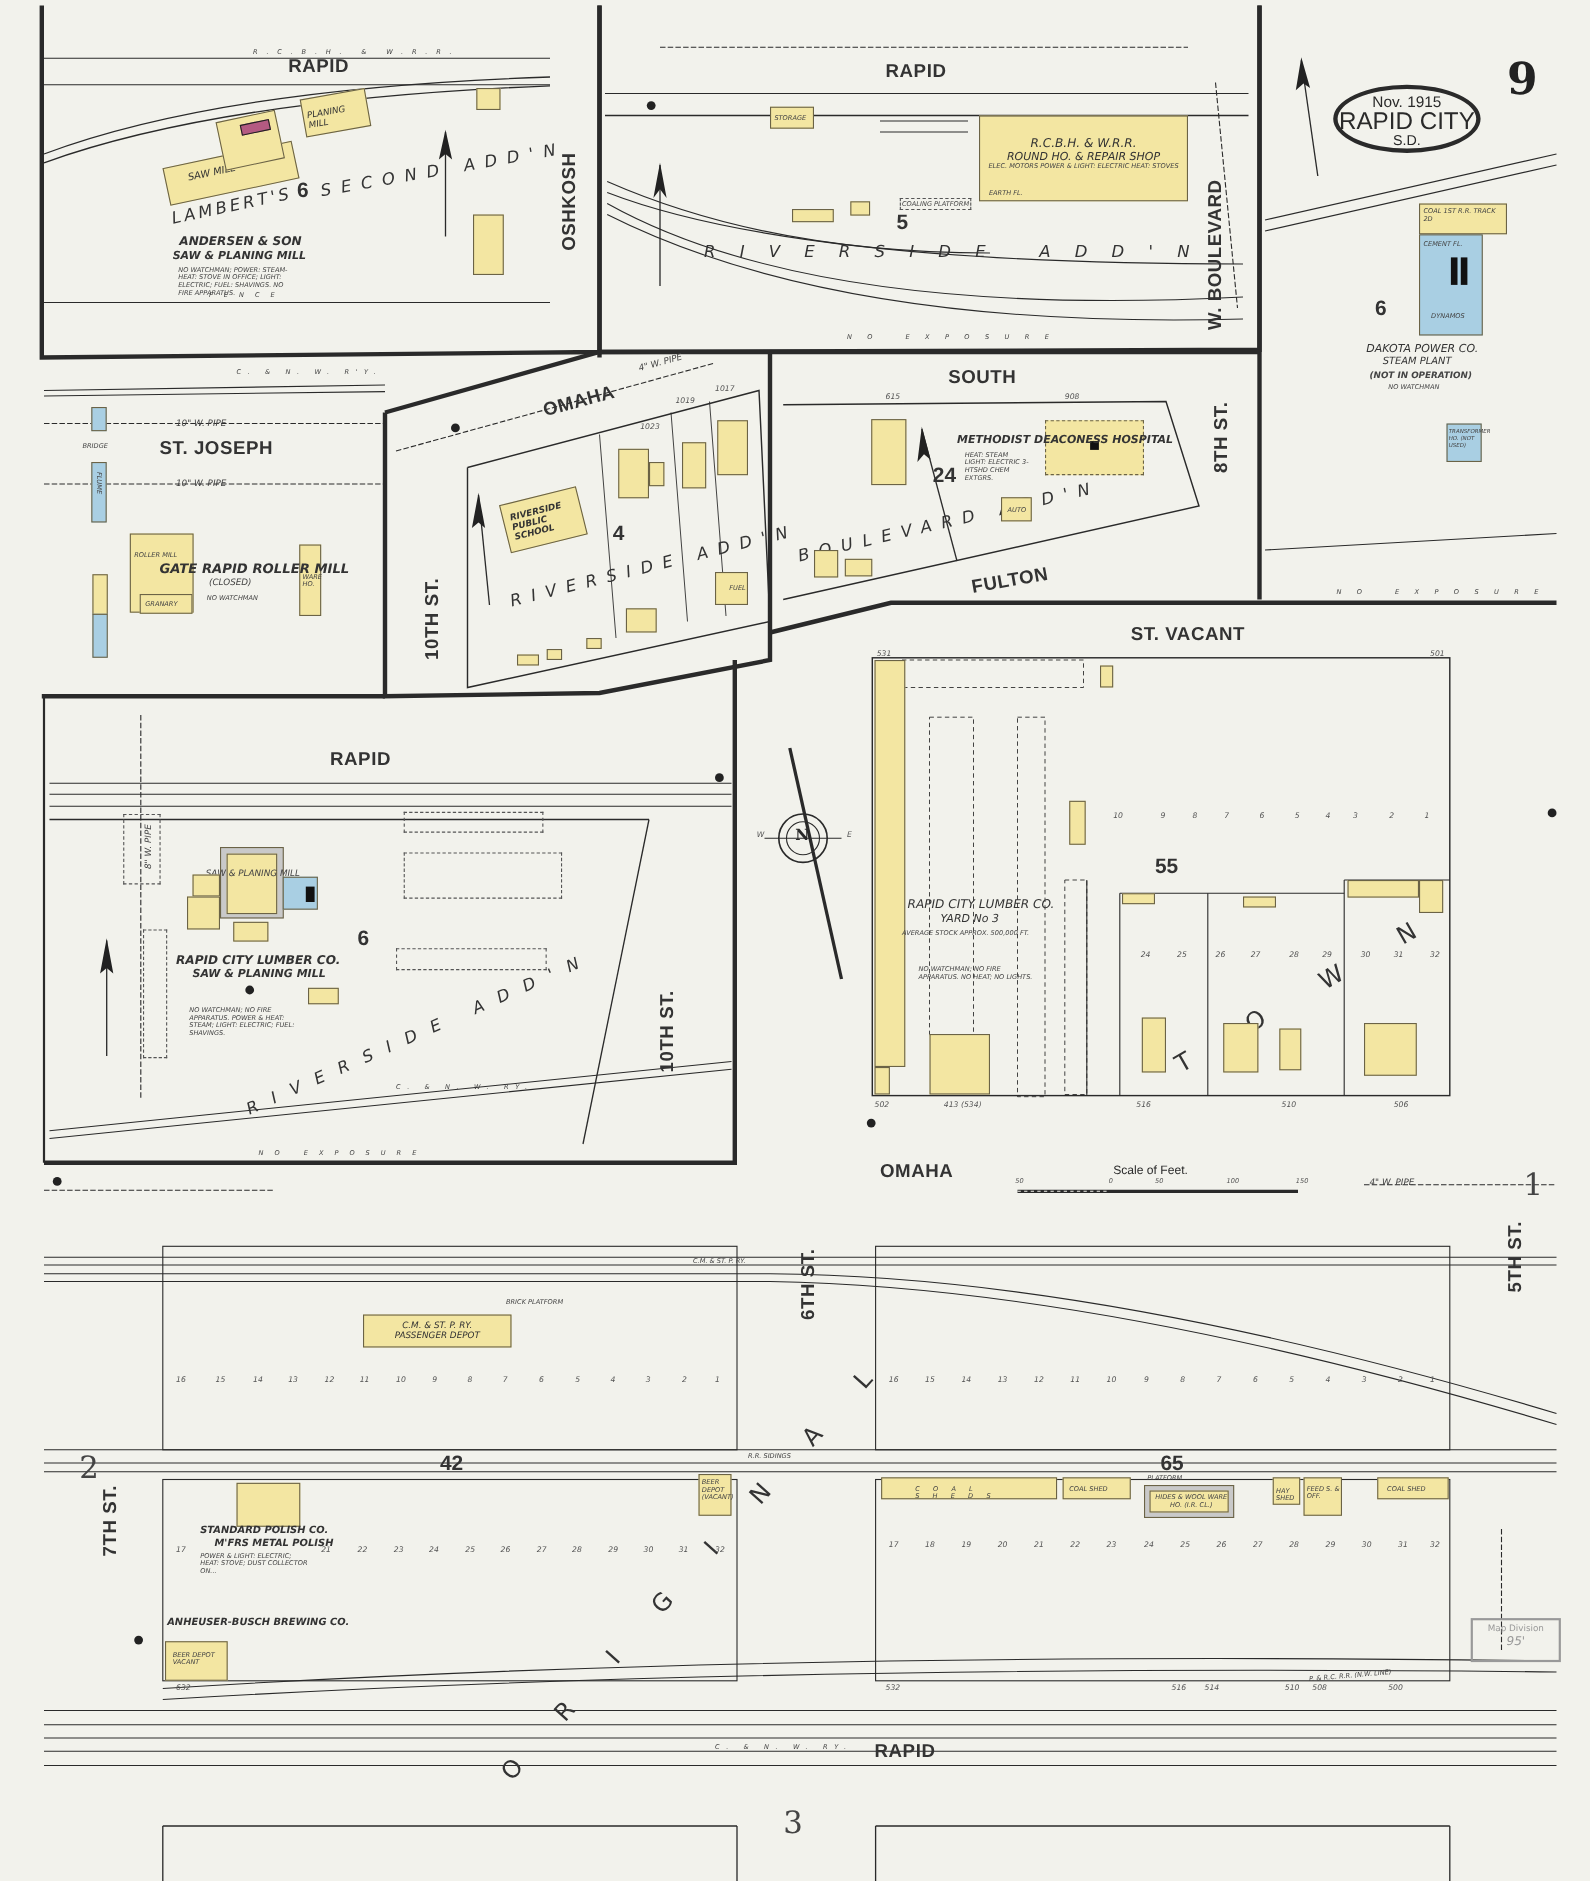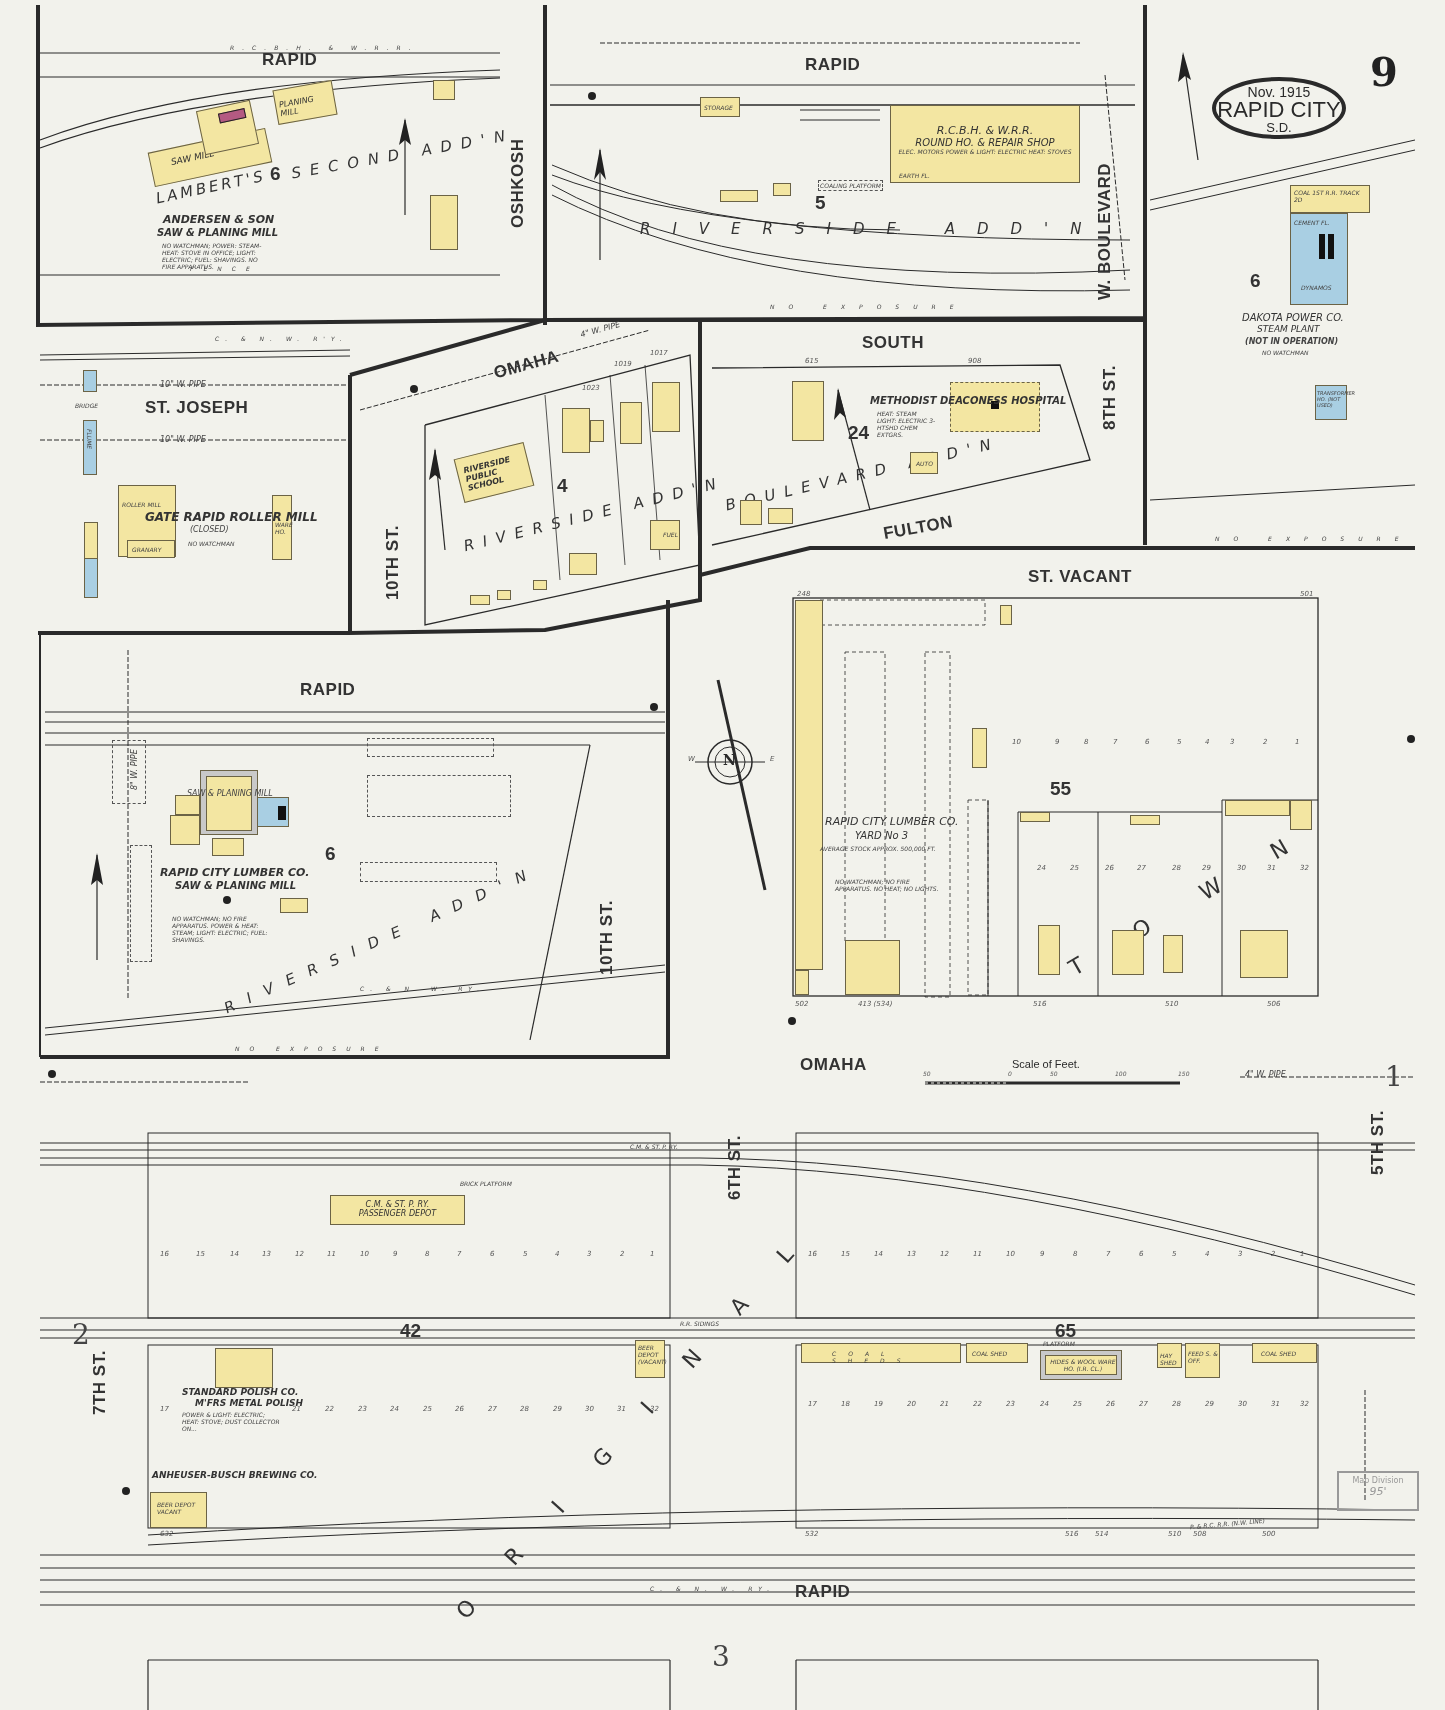--- a/index.html
+++ b/index.html
@@ -484,21 +484,21 @@
   <div class="lbl lot" style="left:1037px;top:864px;">24</div>
   <div class="lbl lot" style="left:1070px;top:864px;">25</div>
   <div class="lbl lot" style="left:1105px;top:864px;">26</div>
   <div class="lbl lot" style="left:1137px;top:864px;">27</div>
   <div class="lbl lot" style="left:1172px;top:864px;">28</div>
   <div class="lbl lot" style="left:1202px;top:864px;">29</div>
   <div class="lbl lot" style="left:1237px;top:864px;">30</div>
   <div class="lbl lot" style="left:1267px;top:864px;">31</div>
   <div class="lbl lot" style="left:1300px;top:864px;">32</div>
 
-  <div class="lbl lot" style="left:797px;top:590px;">248</div>
+  <div class="lbl lot" style="left:797px;top:590px;">531</div>
   <div class="lbl lot" style="left:1300px;top:590px;">501</div>
   <div class="lbl lot" style="left:795px;top:1000px;">502</div>
   <div class="lbl lot" style="left:858px;top:1000px;">413 (534)</div>
   <div class="lbl lot" style="left:1033px;top:1000px;">516</div>
   <div class="lbl lot" style="left:1165px;top:1000px;">510</div>
   <div class="lbl lot" style="left:1267px;top:1000px;">506</div>
   <div class="lbl lot" style="left:582px;top:384px;">1023</div>
   <div class="lbl lot" style="left:614px;top:360px;">1019</div>
   <div class="lbl lot" style="left:650px;top:349px;">1017</div>
   <div class="lbl lot" style="left:805px;top:357px;">615</div>

